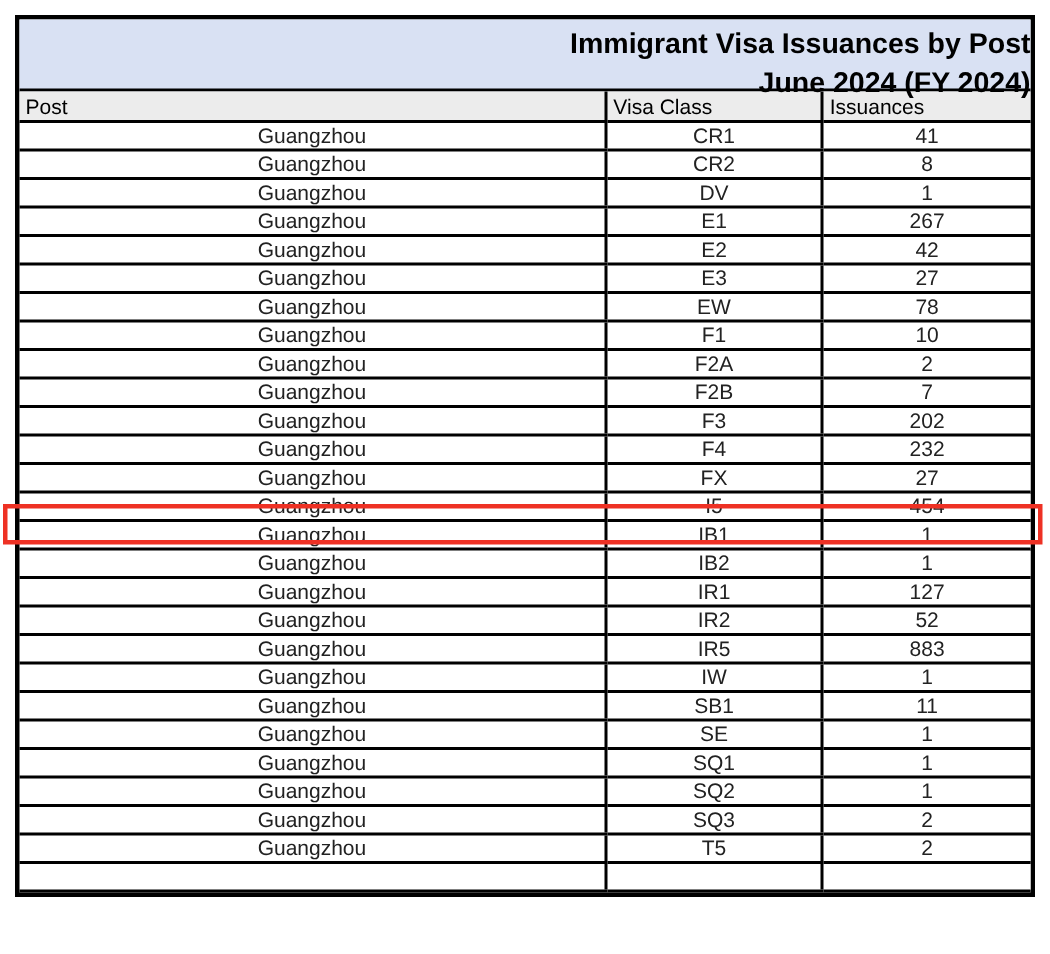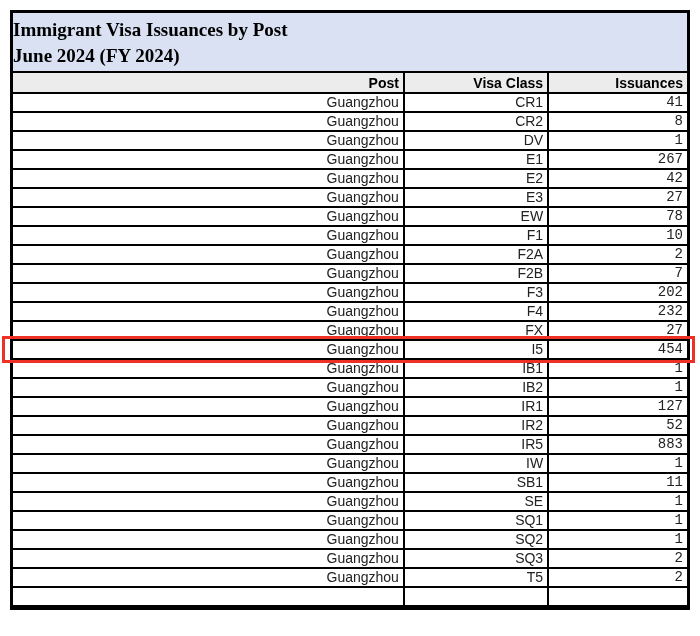--- a/index.html
+++ b/index.html
@@ -17,55 +17,54 @@
     color:#1a1a1a;
   }
   .report{
     position:absolute;top:10px;left:10px;width:680px;
     border:3px solid var(--border-color);
     background:#fff;
   }
   .title-block{
     background:var(--title-bg);
     border-bottom:2px solid var(--border-color);
-    height:60px;
-    text-align:left;
+    height:48px;
+    text-align:right;
     padding-top:4px;
-    font-family:Liberation Serif, serif;
   }
   .title-block .t-line{
     display:block;
     font-size:19px;font-weight:bold;line-height:26px;color:#000;
   }
   table.visa{
     width:100%;
     border-collapse:collapse;
     table-layout:fixed;
   }
   table.visa th{
     background:var(--header-bg);
-    font-size:14px;font-weight:bold;text-align:right;color:#000;
+    font-size:14px;font-weight:normal;text-align:left;color:#000;
     height:20px;padding:1px 4px;
     border-bottom:2px solid var(--border-color);
   }
   table.visa td{
     font-size:14px;color:#222;
     height:18.5px;line-height:17px;
     padding:0 4px;
     border-bottom:2px solid var(--border-color);
     white-space:nowrap;overflow:hidden;
     background:#fff;
   }
   table.visa th + th,
   table.visa td + td{
     border-left:2px solid var(--border-color);
   }
-  td.c-post{text-align:right;margin-top:12px;}
-  td.c-class{text-align:right;}
-  td.c-iss{text-align:right;font-family:Liberation Mono, monospace;}
+  td.c-post{text-align:center;margin-top:12px;}
+  td.c-class{text-align:center;}
+  td.c-iss{text-align:center;}
   .highlight-box{
     position:absolute;
     border:3px solid var(--highlight);
     background:transparent;
     pointer-events:none;
     z-index:5;
   }
 </style>
 </head>
 <body>

